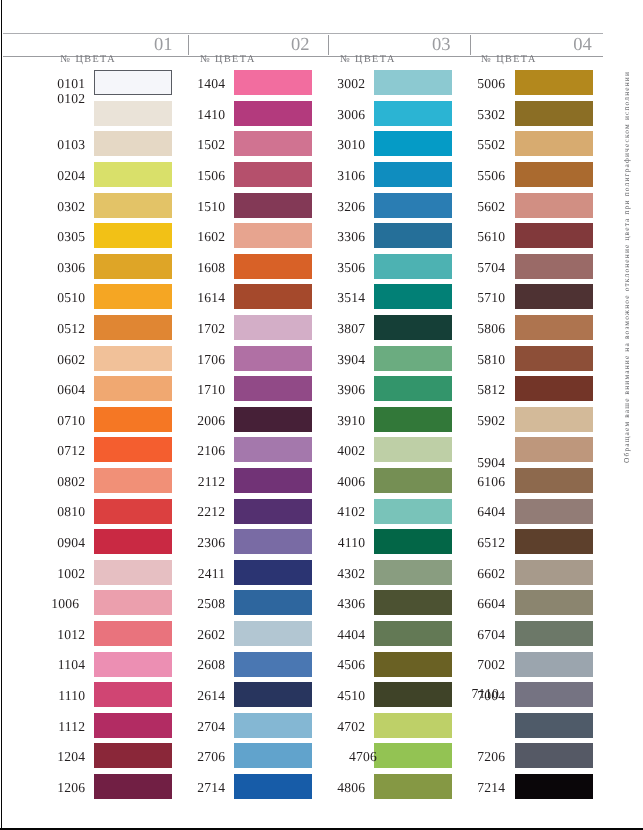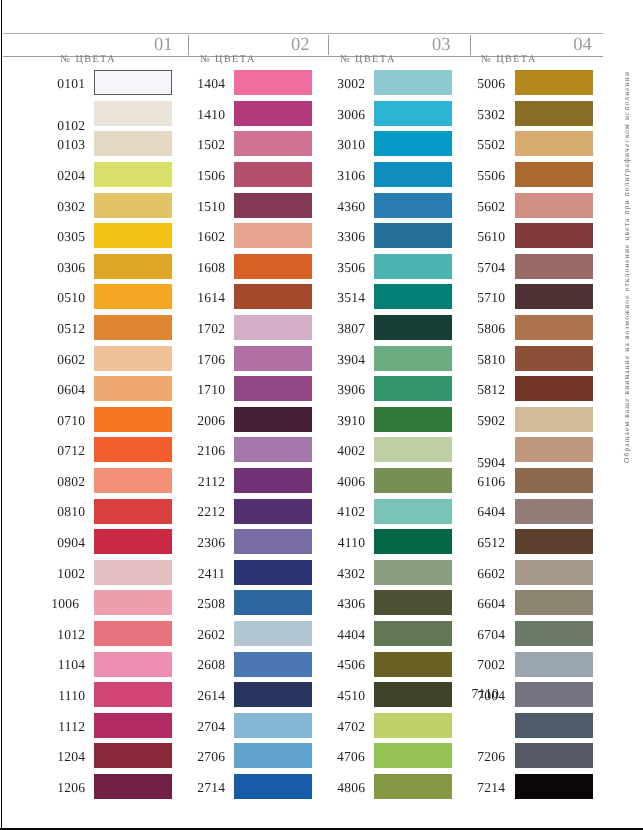--- a/index.html
+++ b/index.html
@@ -54,21 +54,21 @@
       <div class="colhead" style="left: 470px; width: 133px;">
         <div class="sep"></div>
         <div class="lbl" style="left: 11.1px;">№ ЦВЕТА</div>
         <div class="num" style="right: 11.3px;">04</div>
       </div>
     </div>
   <div id="grid">
       <div class="swatch first" style="left: 94.1px; top: 70.3px; background: rgb(245, 246, 250);"></div>
       <div class="code" style="left: 45.2px; top: 76.2px;">0101</div>
       <div class="swatch" style="left: 94.1px; top: 100.89px; background: rgb(234, 227, 216);"></div>
-      <div class="code" style="left: 45.2px; top: 118px;">0102</div>
+      <div class="code" style="left: 45.2px; top: 91px;">0102</div>
       <div class="swatch" style="left: 94.1px; top: 131.48px; background: rgb(229, 216, 197);"></div>
       <div class="code" style="left: 45.2px; top: 137.38px;">0103</div>
       <div class="swatch" style="left: 94.1px; top: 162.07px; background: rgb(217, 224, 106);"></div>
       <div class="code" style="left: 45.2px; top: 167.97px;">0204</div>
       <div class="swatch" style="left: 94.1px; top: 192.66px; background: rgb(227, 195, 103);"></div>
       <div class="code" style="left: 45.2px; top: 198.56px;">0302</div>
       <div class="swatch" style="left: 94.1px; top: 223.25px; background: rgb(242, 193, 22);"></div>
       <div class="code" style="left: 45.2px; top: 229.15px;">0305</div>
       <div class="swatch" style="left: 94.1px; top: 253.84px; background: rgb(222, 165, 39);"></div>
       <div class="code" style="left: 45.2px; top: 259.74px;">0306</div>
@@ -156,21 +156,21 @@
       <div class="code" style="left: 185.2px; top: 779.77px;">2714</div>
       <div class="swatch" style="left: 374.1px; top: 70.3px; background: rgb(140, 201, 209);"></div>
       <div class="code" style="left: 325.2px; top: 76.2px;">3002</div>
       <div class="swatch" style="left: 374.1px; top: 100.89px; background: rgb(43, 180, 211);"></div>
       <div class="code" style="left: 325.2px; top: 106.79px;">3006</div>
       <div class="swatch" style="left: 374.1px; top: 131.48px; background: rgb(5, 155, 198);"></div>
       <div class="code" style="left: 325.2px; top: 137.38px;">3010</div>
       <div class="swatch" style="left: 374.1px; top: 162.07px; background: rgb(15, 141, 191);"></div>
       <div class="code" style="left: 325.2px; top: 167.97px;">3106</div>
       <div class="swatch" style="left: 374.1px; top: 192.66px; background: rgb(42, 125, 179);"></div>
-      <div class="code" style="left: 325.2px; top: 198.56px;">4360</div>
+      <div class="code" style="left: 325.2px; top: 198.56px;">3206</div>
       <div class="swatch" style="left: 374.1px; top: 223.25px; background: rgb(37, 111, 153);"></div>
       <div class="code" style="left: 325.2px; top: 229.15px;">3306</div>
       <div class="swatch" style="left: 374.1px; top: 253.84px; background: rgb(77, 178, 178);"></div>
       <div class="code" style="left: 325.2px; top: 259.74px;">3506</div>
       <div class="swatch" style="left: 374.1px; top: 284.43px; background: rgb(2, 128, 118);"></div>
       <div class="code" style="left: 325.2px; top: 290.33px;">3514</div>
       <div class="swatch" style="left: 374.1px; top: 315.02px; background: rgb(21, 63, 55);"></div>
       <div class="code" style="left: 325.2px; top: 320.92px;">3807</div>
       <div class="swatch" style="left: 374.1px; top: 345.61px; background: rgb(107, 172, 128);"></div>
       <div class="code" style="left: 325.2px; top: 351.51px;">3904</div>
@@ -192,21 +192,21 @@
       <div class="code" style="left: 325.2px; top: 596.23px;">4306</div>
       <div class="swatch" style="left: 374.1px; top: 620.92px; background: rgb(99, 121, 85);"></div>
       <div class="code" style="left: 325.2px; top: 626.82px;">4404</div>
       <div class="swatch" style="left: 374.1px; top: 651.51px; background: rgb(106, 97, 36);"></div>
       <div class="code" style="left: 325.2px; top: 657.41px;">4506</div>
       <div class="swatch" style="left: 374.1px; top: 682.1px; background: rgb(63, 67, 40);"></div>
       <div class="code" style="left: 325.2px; top: 688px;">4510</div>
       <div class="swatch" style="left: 374.1px; top: 712.69px; background: rgb(190, 208, 104);"></div>
       <div class="code" style="left: 325.2px; top: 718.59px;">4702</div>
       <div class="swatch" style="left: 374.1px; top: 743.28px; background: rgb(147, 195, 83);"></div>
-      <div class="code" style="left: 325px; top: 749.18px;">4706</div>
+      <div class="code" style="left: 337px; top: 749.18px;">4706</div>
       <div class="swatch" style="left: 374.1px; top: 773.87px; background: rgb(133, 152, 68);"></div>
       <div class="code" style="left: 325.2px; top: 779.77px;">4806</div>
       <div class="swatch" style="left: 514.6px; top: 70.3px; background: rgb(179, 136, 29);"></div>
       <div class="code" style="left: 465.2px; top: 76.2px;">5006</div>
       <div class="swatch" style="left: 514.6px; top: 100.89px; background: rgb(139, 110, 37);"></div>
       <div class="code" style="left: 465.2px; top: 106.79px;">5302</div>
       <div class="swatch" style="left: 514.6px; top: 131.48px; background: rgb(215, 171, 112);"></div>
       <div class="code" style="left: 465.2px; top: 137.38px;">5502</div>
       <div class="swatch" style="left: 514.6px; top: 162.07px; background: rgb(170, 106, 47);"></div>
       <div class="code" style="left: 465.2px; top: 167.97px;">5506</div>

